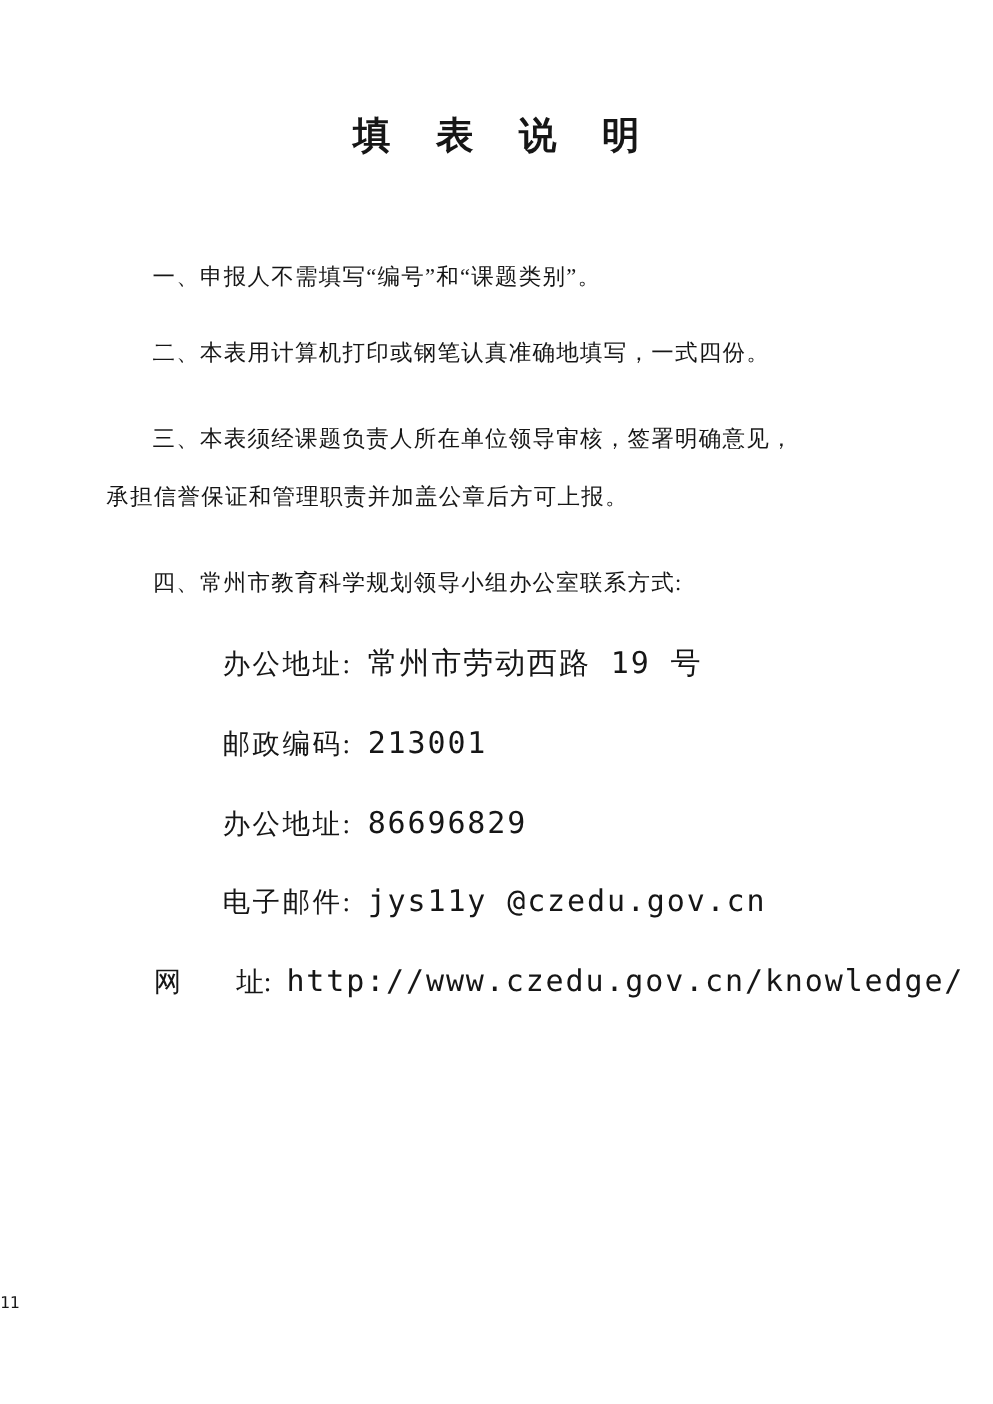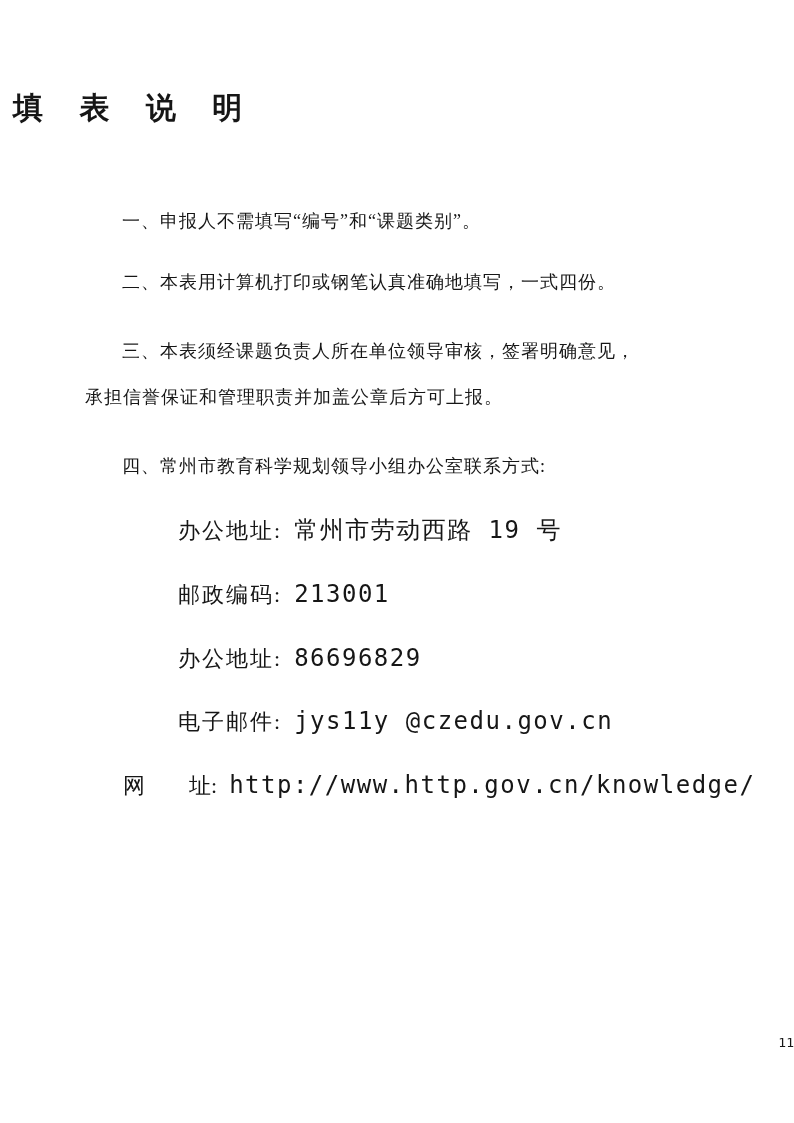--- a/index.html
+++ b/index.html
@@ -15,20 +15,21 @@
     color: #161616;
     font-family: "Liberation Serif", serif;
     overflow: hidden;
   }
   .title {
     position: absolute;
     top: 88px;
     left: 0;
     width: 100%;
     margin: 0;
+    text-align: center;
     font-family: "DejaVu Sans", "Liberation Sans", sans-serif;
     font-weight: bold;
     font-size: 30px;
     letter-spacing: 13px;
     text-indent: 13px; 
     white-space: nowrap;
   }
   .line {
     position: absolute;
     left: 122px;
@@ -59,21 +60,21 @@
     font-size: 22px;
     line-height: 28px;
     white-space: nowrap;
   }
   .web-row .char2 { margin-left: 44px; }
   .page-number {
     position: absolute;
     top: 1035px;
     left: 0;
     width: 100%;
-    text-align: right;
+    text-align: left;
     font-family: "DejaVu Sans Mono", "Liberation Mono", monospace;
     font-size: 13px;
     letter-spacing: 0px;
   }
 </style>
 </head>
 <body>
 
 <div class="page">
 
@@ -99,18 +100,18 @@
 
   <div class="contact-row" style="top:644px">
     <span class="label">办公地址:</span><span class="val">86696829</span>
   </div>
 
   <div class="contact-row" style="top:707px">
     <span class="label">电子邮件:</span><span class="val">jys11y @czedu.gov.cn</span>
   </div>
 
   <div class="web-row" style="top:771px">
-    <span class="char1">网</span><span class="char2">址:</span><span class="val">http://www.http.gov.cn/knowledge/</span>
+    <span class="char1">网</span><span class="char2">址:</span><span class="val">http://www.czedu.gov.cn/knowledge/</span>
   </div>
 
   <div class="page-number">11</div>
 
 </div>
 
 </body></html>

